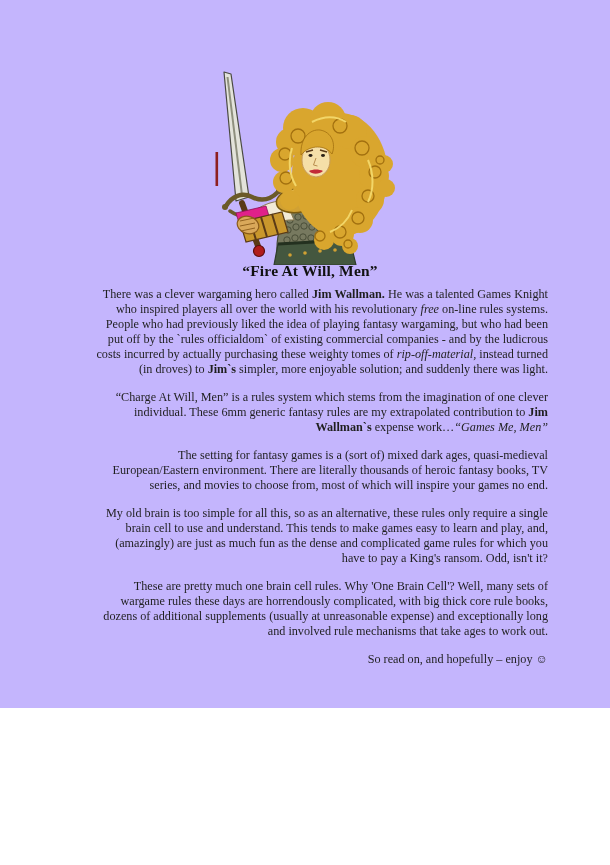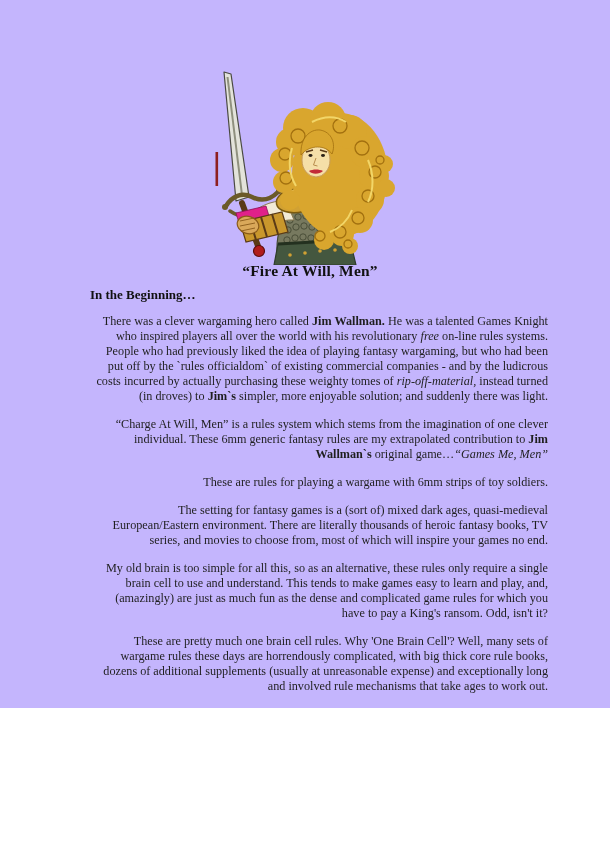--- a/index.html
+++ b/index.html
@@ -170,23 +170,21 @@
         <ellipse cx="133" cy="95.5" rx="2" ry="1.4" fill="#2a2017"></ellipse>
         <path d="M126,98 L123.5,105 L127.5,106" stroke="#b98d4e" stroke-width="1" fill="none"></path>
         <path d="M119,111 C123,109 129,109 133,111 C129,114.5 122,114.5 119,111 Z" fill="#c22a38"></path>
       </g>
     </g>
   </svg>
 
   <div class="doc-title">“Fire At Will, Men”</div>
 
   <div class="content">
-    <h2>In the Beginning…</h2>
     <p><span>There was a clever wargaming hero called </span><span class="b">Jim Wallman.</span><span> He was a talented Games Knight who inspired players all over the world with his revolutionary </span><span class="i">free</span><span> on-line rules systems. People who had previously liked the idea of playing fantasy wargaming, but who had been put off by the `rules officialdom` of existing commercial companies - and by the ludicrous costs incurred by actually purchasing these weighty tomes of </span><span class="i">rip-off-material,</span><span> instead turned (in droves) to </span><span class="b">Jim`s</span><span> simpler, more enjoyable solution; and suddenly there was light.</span></p>
-    <p><span>“Charge At Will, Men” is a rules system which stems from the imagination of one clever individual. These 6mm generic fantasy rules are my extrapolated contribution to </span><span class="b">Jim Wallman`s</span><span> original game…</span><span class="i">“Games Me, Men”</span></p>
-    <p><span>These are rules for playing a wargame with 6mm strips of toy soldiers.</span></p>
+    <p><span>“Charge At Will, Men” is a rules system which stems from the imagination of one clever individual. These 6mm generic fantasy rules are my extrapolated contribution to </span><span class="b">Jim Wallman`s</span><span> expense work…</span><span class="i">“Games Me, Men”</span></p>
     <p><span>The setting for fantasy games is a (sort of) mixed dark ages, quasi-medieval European/Eastern environment. There are literally thousands of heroic fantasy books, TV series, and movies to choose from, most of which will inspire your games no end.</span></p>
     <p><span>My old brain is too simple for all this, so as an alternative, these rules only require a single brain cell to use and understand. This tends to make games easy to learn and play, and, (amazingly) are just as much fun as the dense and complicated game rules for which you have to pay a King's ransom. Odd, isn't it?</span></p>
     <p><span>These are pretty much one brain cell rules. Why 'One Brain Cell'? Well, many sets of wargame rules these days are horrendously complicated, with big thick core rule books, dozens of additional supplements (usually at unreasonable expense) and exceptionally long and involved rule mechanisms that take ages to work out.</span></p>
     <p class="closing"><span>So read on, and hopefully – enjoy </span><span>☺</span></p>
   </div>
 
 </div>
 
 </body></html>

